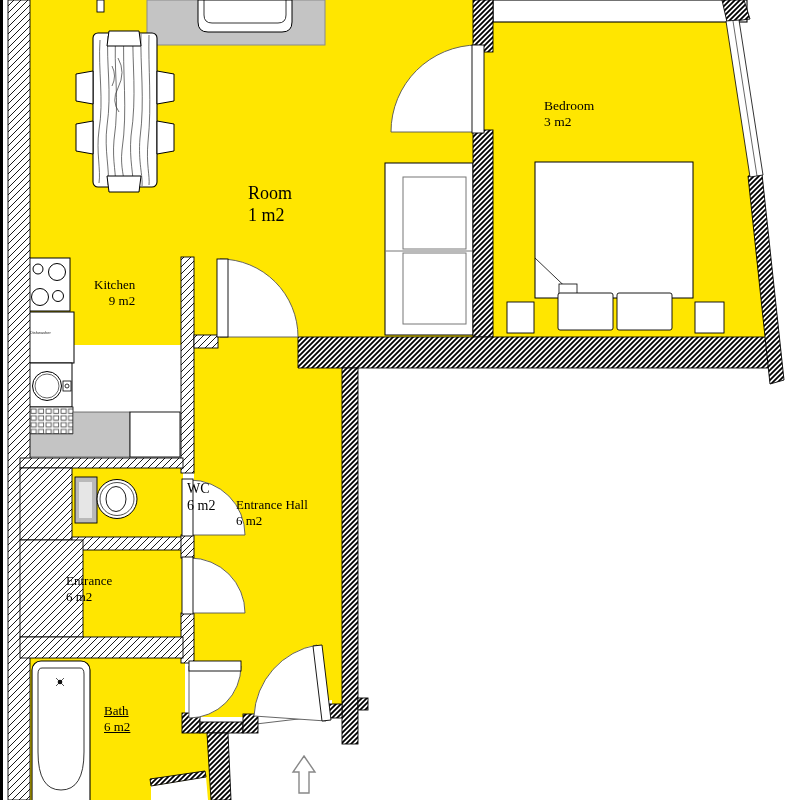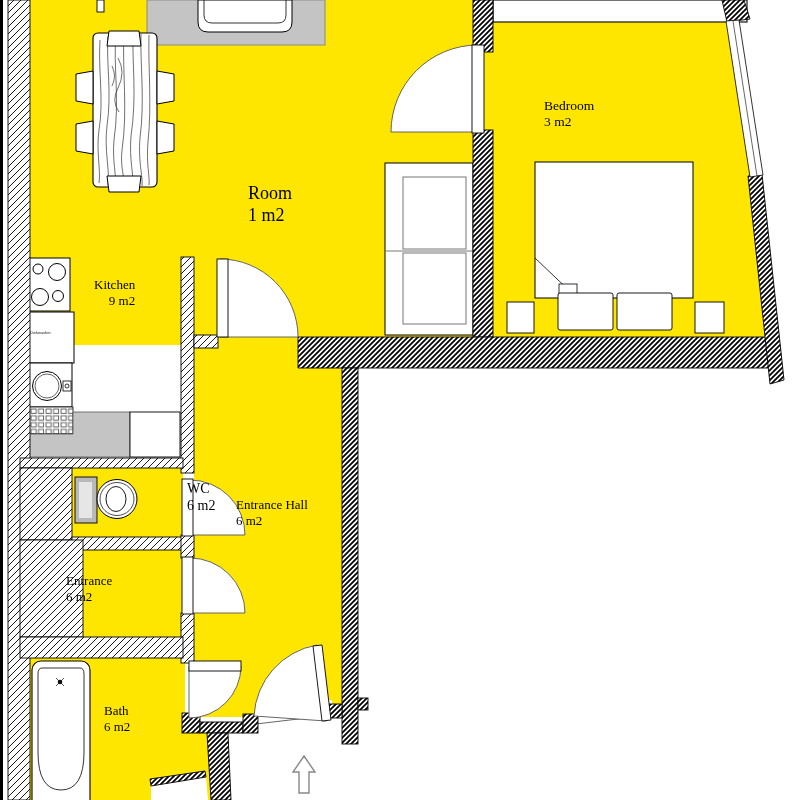--- a/index.html
+++ b/index.html
@@ -7,21 +7,21 @@
         font-family:"Liberation Serif", serif;}
   #plan svg{position:absolute;left:0;top:0;}
   .lbl{position:absolute;color:#000;line-height:1.22;white-space:nowrap;}
   .lbl span{display:block;}
   .lbl-room{left:248px;top:183px;font-size:18px;}
   .lbl-bedroom{left:544px;top:98px;font-size:13.5px;}
   .lbl-kitchen{left:94px;top:277px;font-size:13px;text-align:right;}
   .lbl-wc{left:139px;top:480px;font-size:14px;margin-left:48px;}
   .lbl-entrance{left:236px;top:497px;font-size:13px;}
   .lbl-service{left:66px;top:573px;font-size:13px;}
-  .lbl-bath{left:104px;top:703px;font-size:13px;}
+  .lbl-bath{left:104px;top:703px;font-size:13px;text-decoration:underline;}
   .lbl-dishwasher{left:30px;top:331px;font-size:4px;width:42px;color:#222;
                   font-family:"Liberation Sans",sans-serif;}
 </style>
 </head>
 <body>
 
 <div id="plan">
 <svg width="800" height="800" viewBox="0 0 800 800">
   <defs>
     <pattern id="hL" width="7" height="7" patternUnits="userSpaceOnUse">

